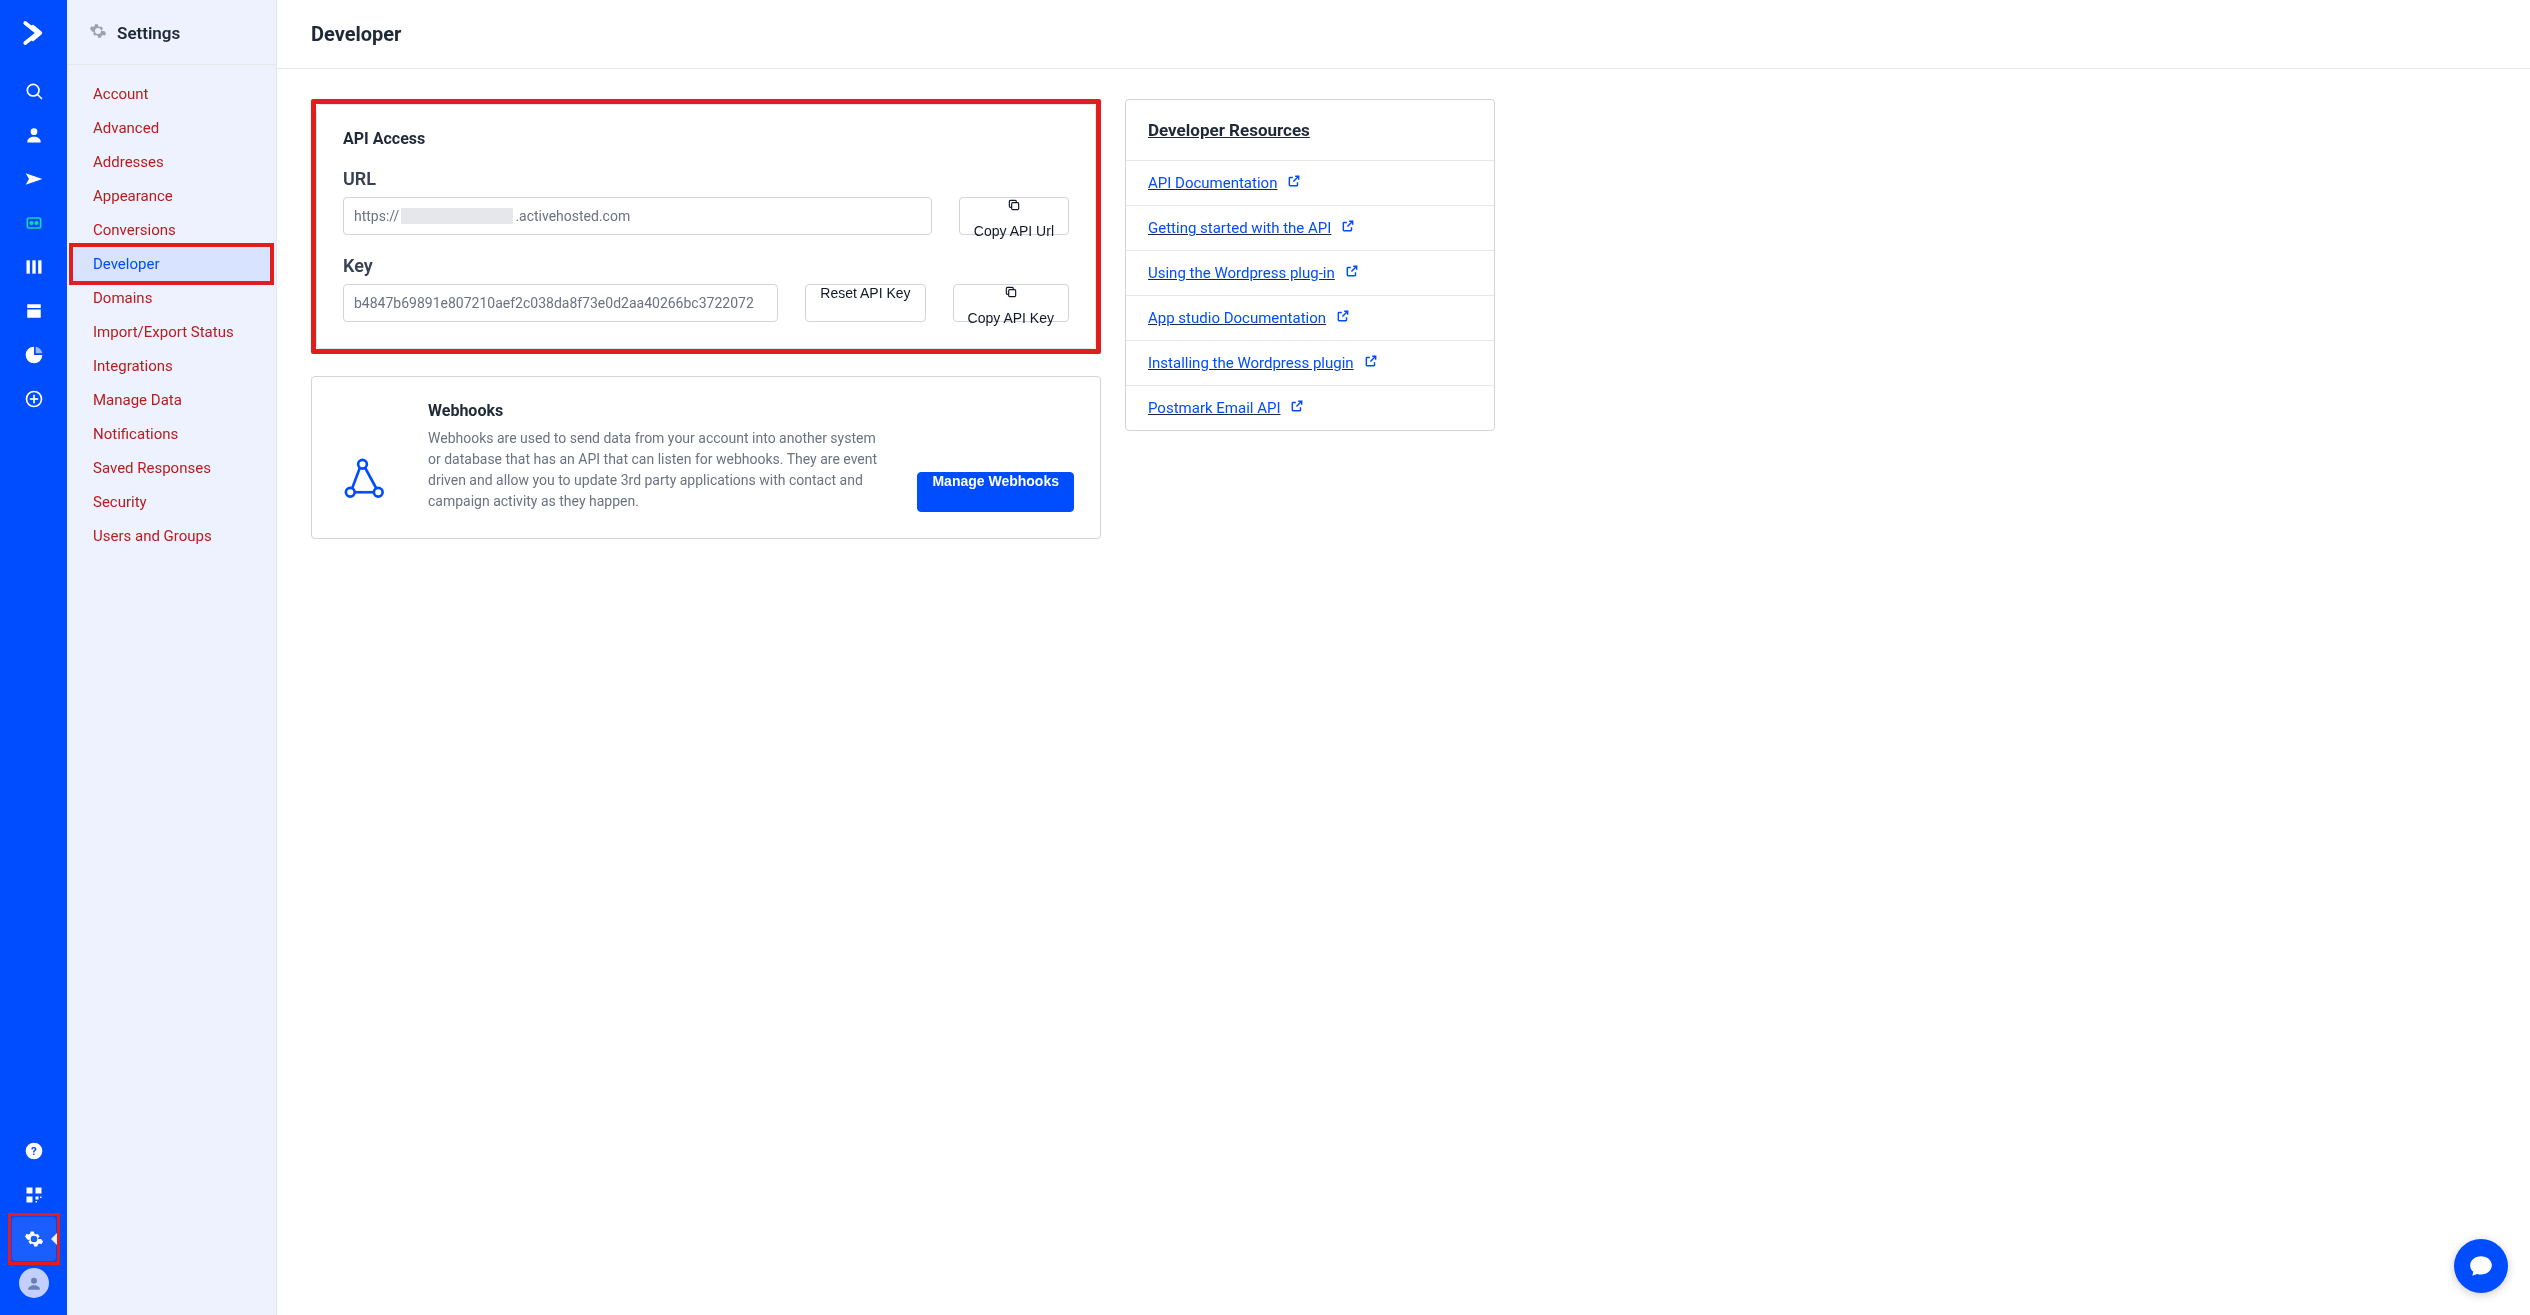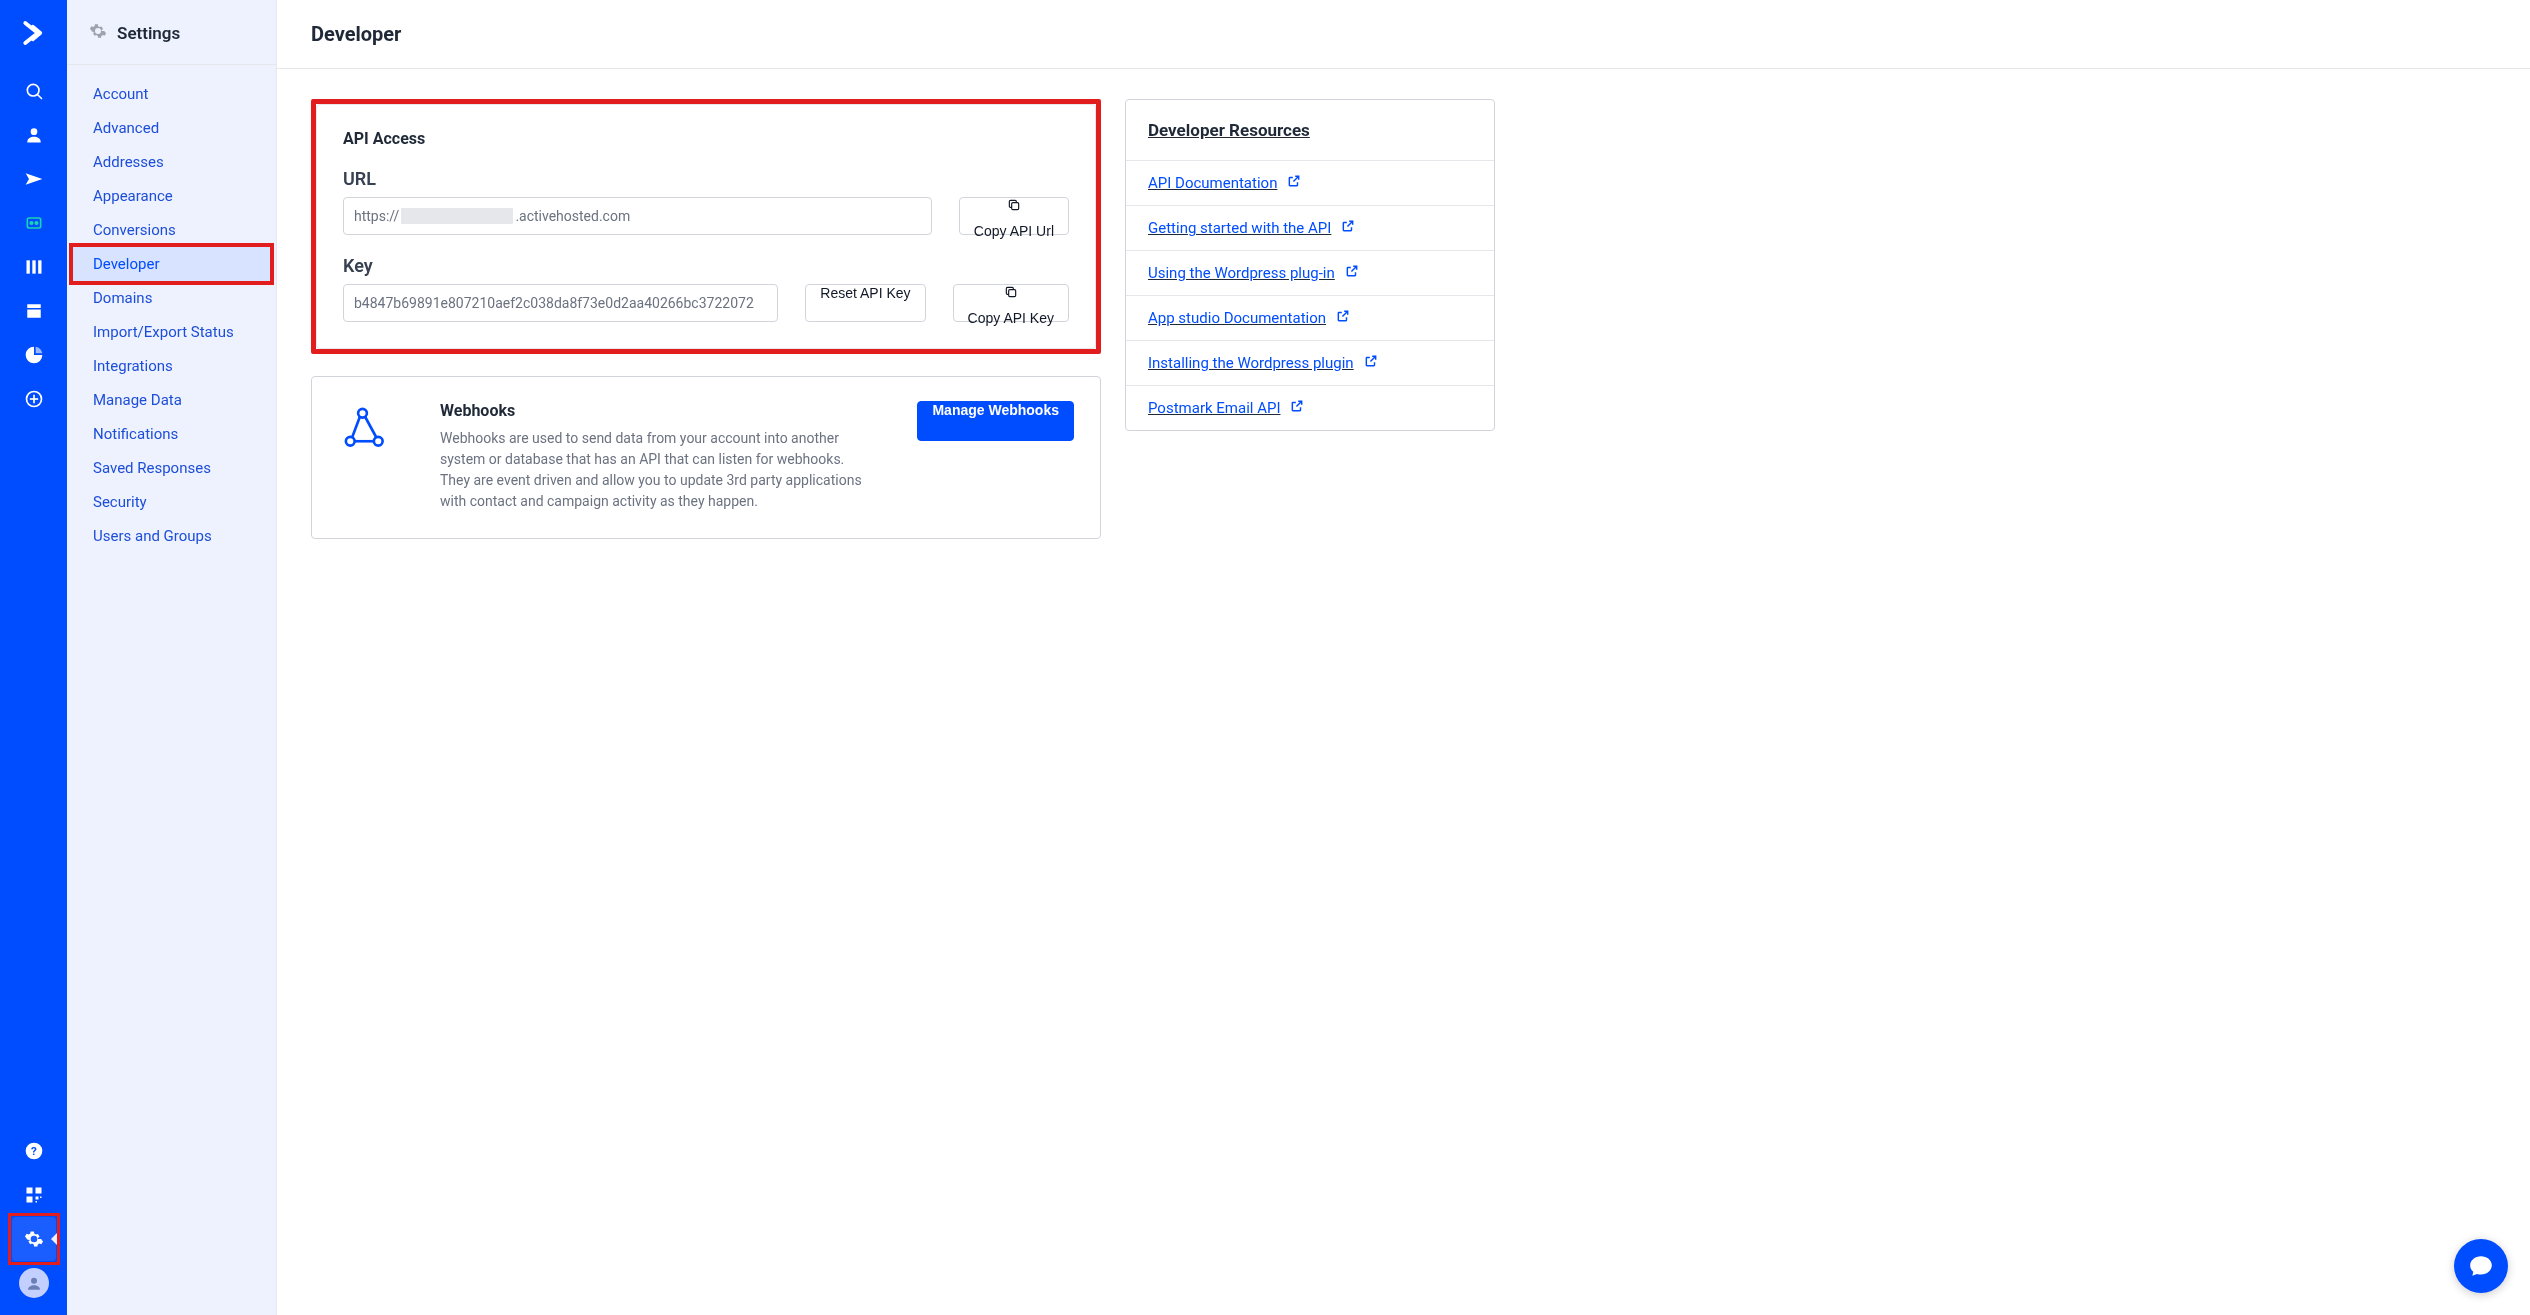--- a/index.html
+++ b/index.html
@@ -15,21 +15,21 @@
 .nav-rail .rail-active { background: #1a5eff; }
 .rail-highlight { position: relative; }
 .rail-highlight::after { content: ""; position: absolute; inset: -4px; border: 3px solid #e11d1d; pointer-events: none; }
 .nav-rail .rail-arrow-notch { position: absolute; right: -1px; width: 0; height: 0; border-top: 6px solid transparent; border-bottom: 6px solid transparent; border-right: 6px solid #eef2ff; top: 50%; transform: translateY(-50%); }
 
 
 .sidebar { width: 210px; background: #eef2ff; border-right: 1px solid #e5e7eb; display: flex; flex-direction: column; }
 .sidebar-header { display: flex; align-items: center; gap: 10px; padding: 22px 18px 20px 22px; font-weight: 600; font-size: 17px; color: #1f2937; border-bottom: 1px solid #e5e7eb; }
 .sidebar-header .gear { color: #9ca3af; }
 .sidebar-items { padding: 12px 0; }
-.side-item { padding: 8px 22px; font-size: 15px; color: #1d4ed8; cursor: pointer; border-radius: 4px; margin: 0 4px; }
+.side-item { padding: 8px 22px; font-size: 15px; color: #b91c1c; cursor: pointer; border-radius: 4px; margin: 0 4px; }
 .side-item.active { background: #d8e3ff; color: #004cff; }
 .side-item.highlight { position: relative; }
 .side-item.highlight::after { content: ""; position: absolute; inset: -4px -2px; border: 4px solid #e11d1d; pointer-events: none; }
 
 
 .main { flex: 1; display: flex; flex-direction: column; }
 .main-header { padding: 22px 34px; border-bottom: 1px solid #e5e7eb; }
 .main-header h1 { font-size: 20px; font-weight: 700; }
 .main-body { padding: 30px 34px; display: flex; gap: 24px; align-items: flex-start; }
 .left-col { flex: 1; max-width: 790px; }
@@ -44,21 +44,21 @@
 
 .field-label { font-size: 18px; font-weight: 600; color: #374151; margin-bottom: 8px; }
 .field-row { display: flex; gap: 27px; margin-bottom: 20px; justify-content: center; }
 .field-row:last-child { margin-bottom: 0; }
 .input { flex: 1; height: 38px; border: 1px solid #d1d5db; border-radius: 4px; padding: 0 10px; font-size: 14px; color: #6b7280; background: #fff; display: flex; align-items: center; overflow: hidden; white-space: nowrap; }
 .input .redacted { background: #e5e7eb; color: #e5e7eb; display: inline-block; width: 112px; height: 16px; margin: 0 2px; border-radius: 1px; }
 .btn { height: 38px; border: 1px solid #d1d5db; border-radius: 4px; background: #fff; padding: 0 14px; font-size: 14px; font-weight: 500; cursor: pointer; display: inline-flex; align-items: center; gap: 8px; color: #111827; flex-direction: column; }
 .btn-primary { background: #004cff; border-color: #004cff; color: #fff; font-weight: 600; height: 40px; }
 
 
-.webhooks-card { display: flex; align-items: flex-start; gap: 42px; }
+.webhooks-card { display: flex; align-items: flex-end; gap: 30px; }
 .webhooks-card .wh-icon { width: 60px; height: 60px; flex-shrink: 0; }
 .webhooks-card .wh-text { flex: 1; }
 .webhooks-card .wh-title { font-size: 16px; font-weight: 700; margin-bottom: 8px; }
 .webhooks-card .wh-desc { font-size: 14px; color: #6b7280; line-height: 1.5; }
 
 
 .res-header { padding: 20px 22px; font-size: 17px; font-weight: 700; }
 .res-item { padding: 13px 22px; border-top: 1px solid #e5e7eb; font-size: 15px; color: #004cff; cursor: pointer; display: flex; align-items: center; gap: 8px; }
 .res-item .ext { margin-left: 2px; }
 

